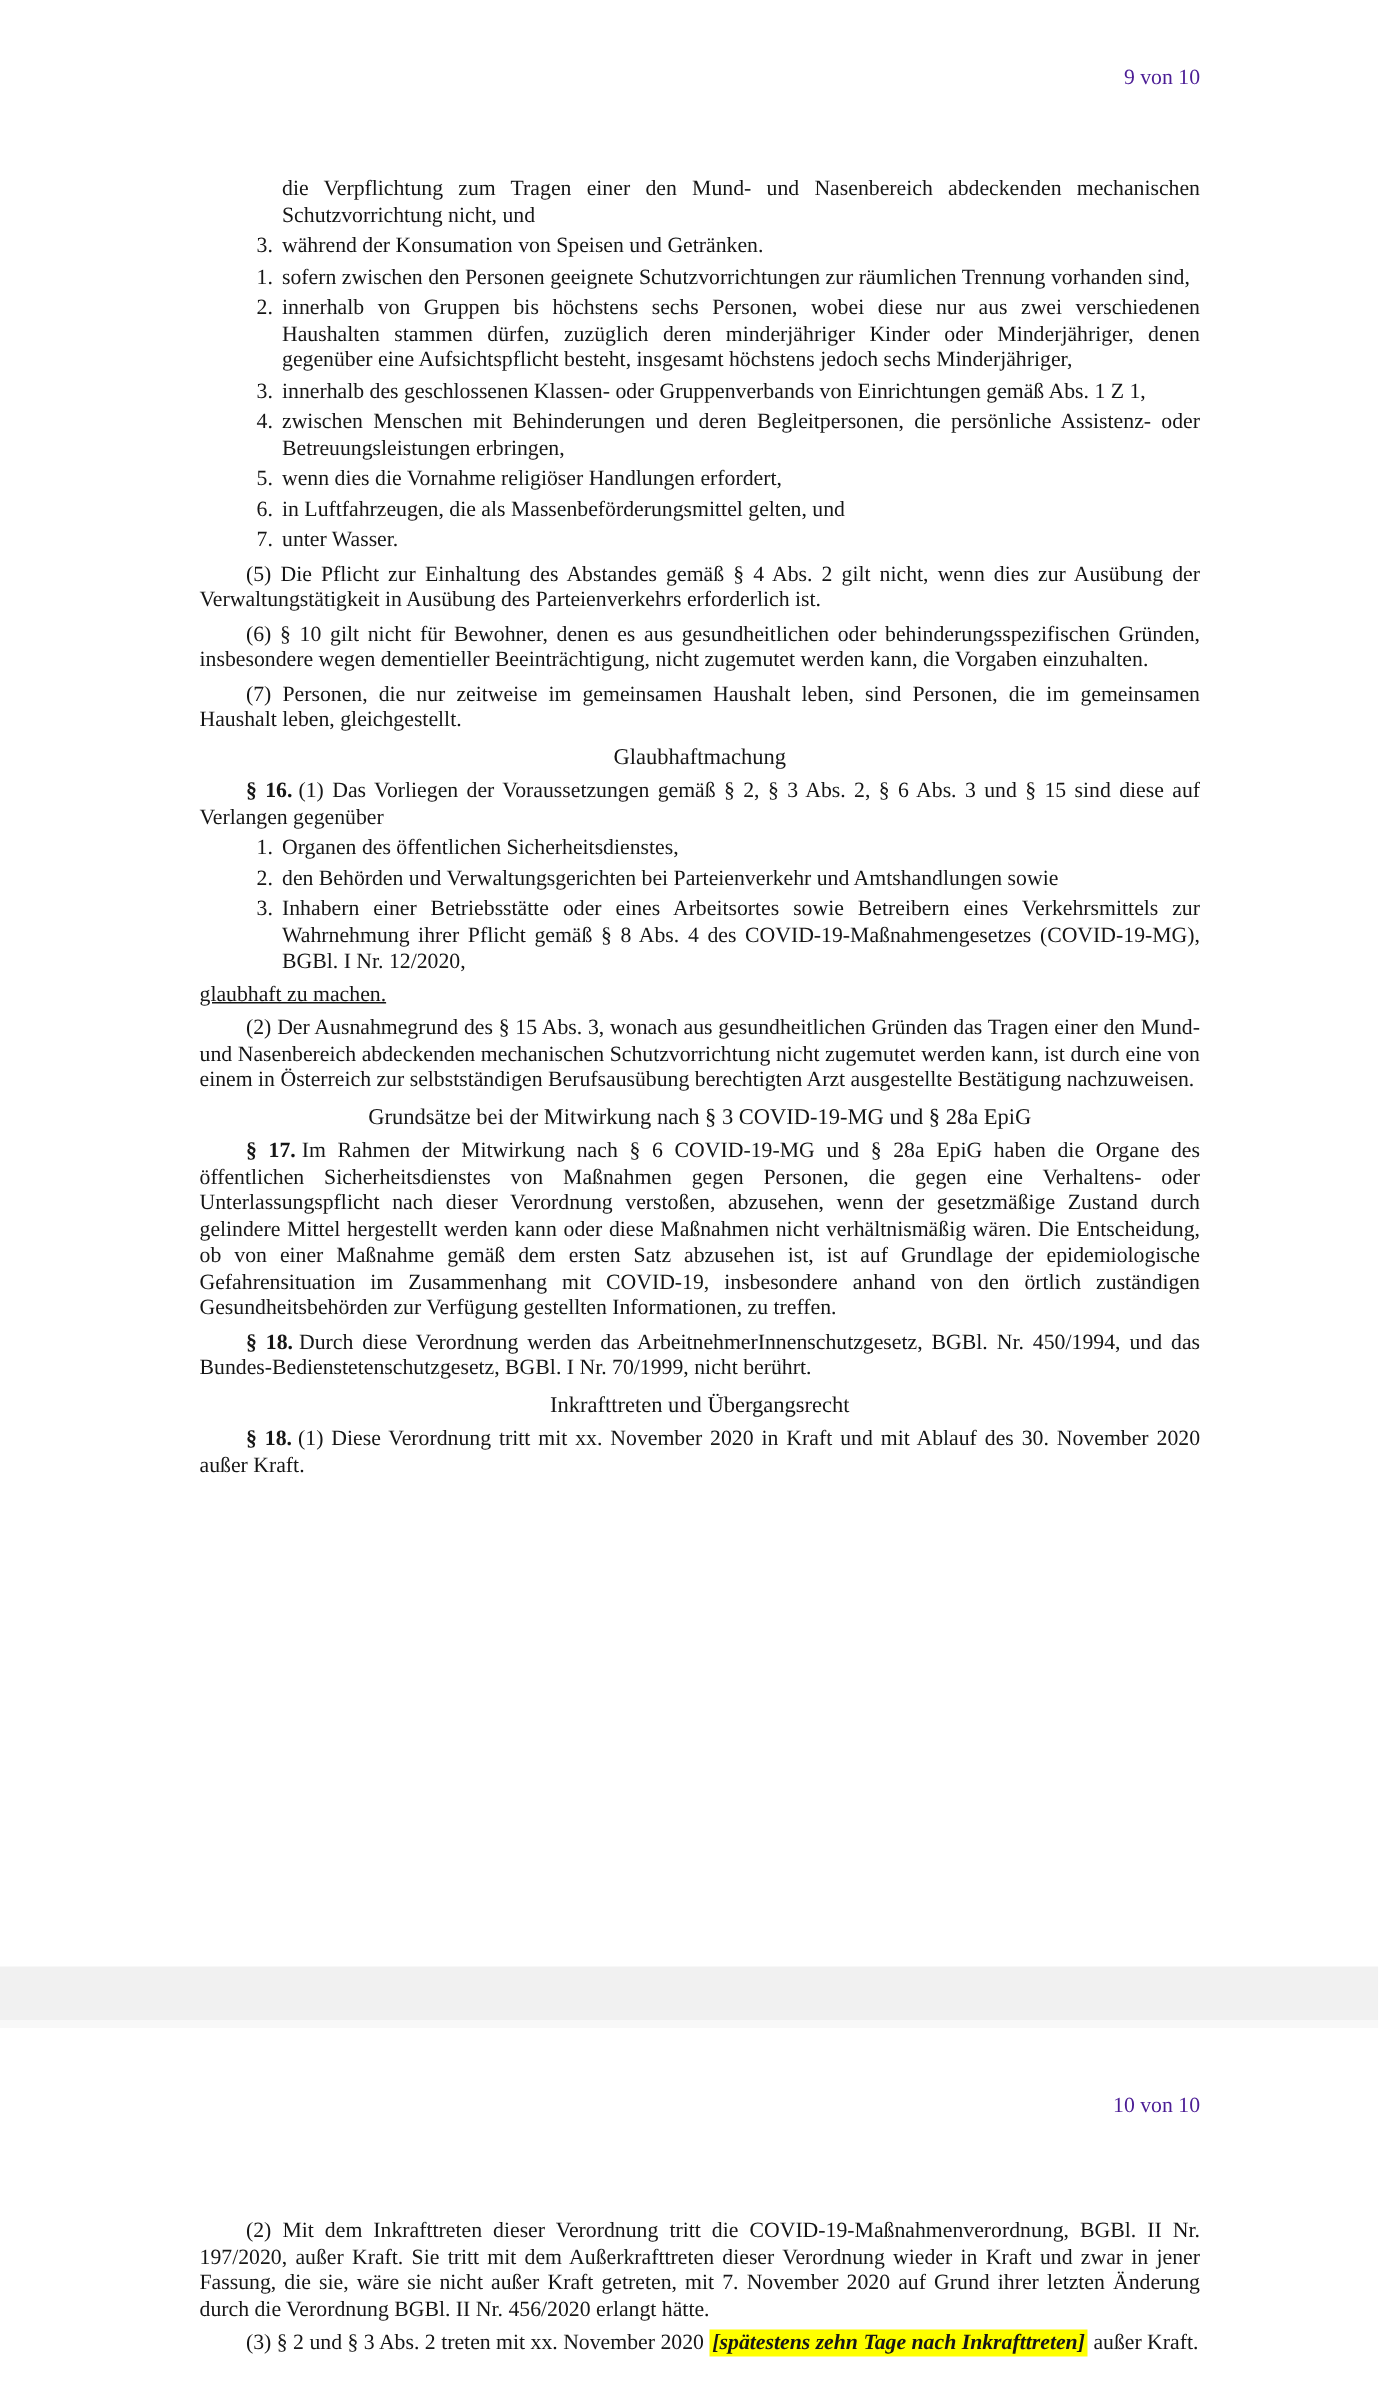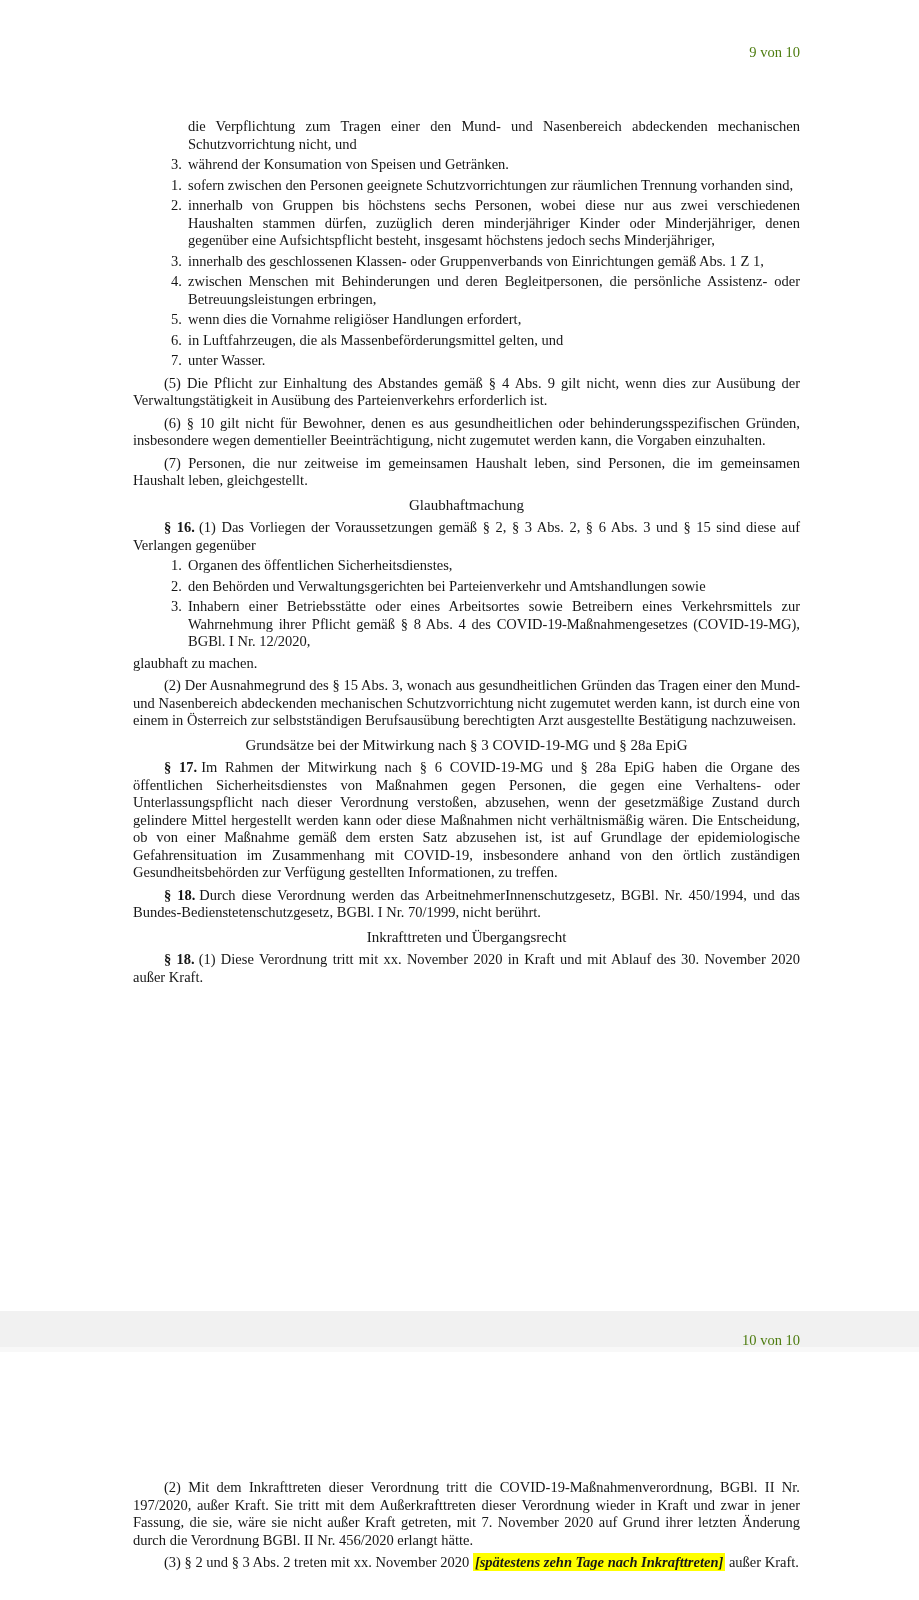--- a/index.html
+++ b/index.html
@@ -14,24 +14,24 @@
     background: #ffffff;
     font-family: "Liberation Serif", "DejaVu Serif", serif;
     color: #161616;
     overflow: hidden;
   }
   .page-num {
     position: absolute;
     right: 119px;
     font-size: 14.5px;
     line-height: 16px;
-    color: #4d7c0f;
+    color: #4c1d95;
   }
   .pn9  { top: 44px; }
-  .pn10 { top: 1332px; }
+  .pn10 { top: 1396px; }
 
   .content {
     position: absolute;
     left: 133px;
     width: 667px;
     font-size: 14.5px;
     line-height: 17.5px;
     text-align: justify;
   }
   .c9  { top: 118px; }
@@ -51,20 +51,21 @@
     left: 38px;
     top: 0;
   }
   .para {
     margin: 5px 0 0 0;
     text-indent: 31px;
   }
   .flush {
     margin: 4px 0 0 0;
     text-indent: 0;
+    text-decoration: underline;
   }
   .h {
     margin: 7px 0 3px 0;
     text-align: center;
     font-weight: normal;
     font-size: 15px;
     text-indent: 0;
   }
   .sec {
     font-weight: bold;
@@ -132,21 +133,21 @@
     </div>
     <div class="li">
       <span class="num">6.</span>
       <span>in Luftfahrzeugen, die als Massenbeförderungsmittel gelten, und</span>
     </div>
     <div class="li">
       <span class="num">7.</span>
       <span>unter Wasser.</span>
     </div>
 
-    <p class="para">(5) Die Pflicht zur Einhaltung des Abstandes gemäß § 4 Abs. 9 gilt nicht, wenn dies zur Ausübung der Verwaltungstätigkeit in Ausübung des Parteienverkehrs erforderlich ist.</p>
+    <p class="para">(5) Die Pflicht zur Einhaltung des Abstandes gemäß § 4 Abs. 2 gilt nicht, wenn dies zur Ausübung der Verwaltungstätigkeit in Ausübung des Parteienverkehrs erforderlich ist.</p>
     <p class="para">(6) § 10 gilt nicht für Bewohner, denen es aus gesundheitlichen oder behinderungsspezifischen Gründen, insbesondere wegen dementieller Beeinträchtigung, nicht zugemutet werden kann, die Vorgaben einzuhalten.</p>
     <p class="para">(7) Personen, die nur zeitweise im gemeinsamen Haushalt leben, sind Personen, die im gemeinsamen Haushalt leben, gleichgestellt.</p>
 
     <p class="h">Glaubhaftmachung</p>
 
     <p class="para"><span class="sec">§ 16.</span><span>(1) Das Vorliegen der Voraussetzungen gemäß § 2, § 3 Abs. 2, § 6 Abs. 3 und § 15 sind diese auf Verlangen gegenüber</span></p>
 
     <div class="li">
       <span class="num">1.</span>
       <span>Organen des öffentlichen Sicherheitsdienstes,</span>

